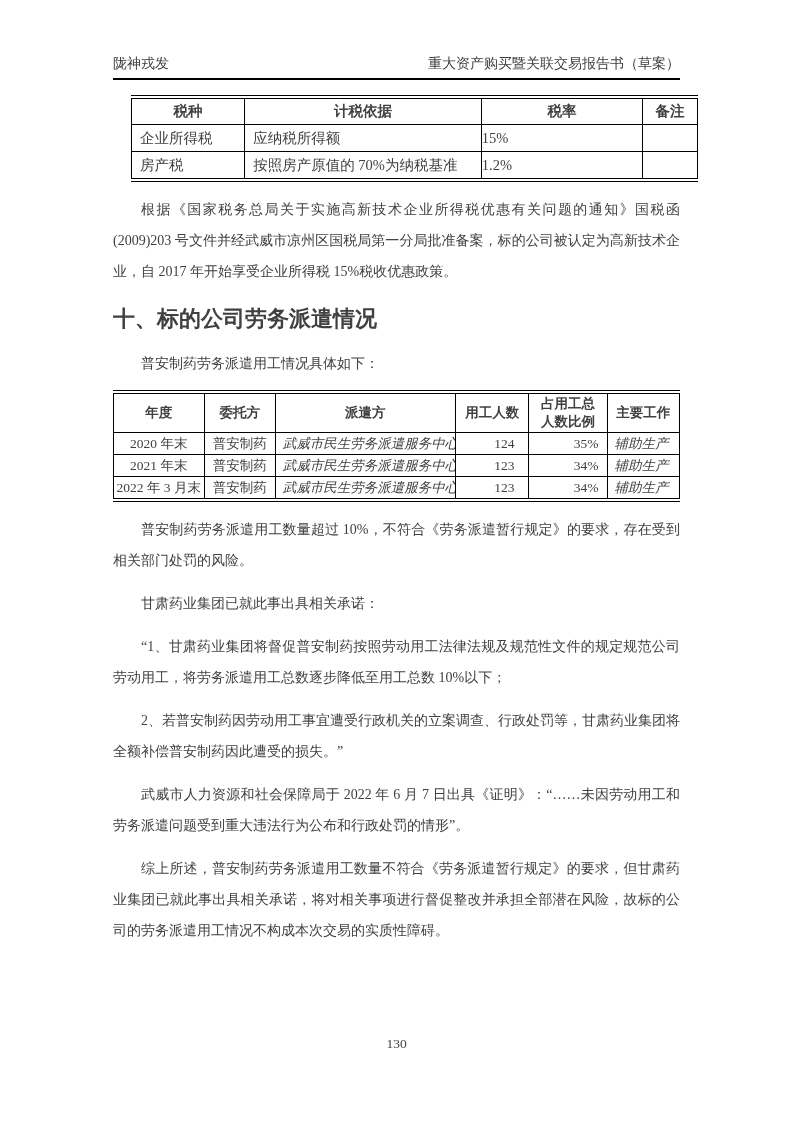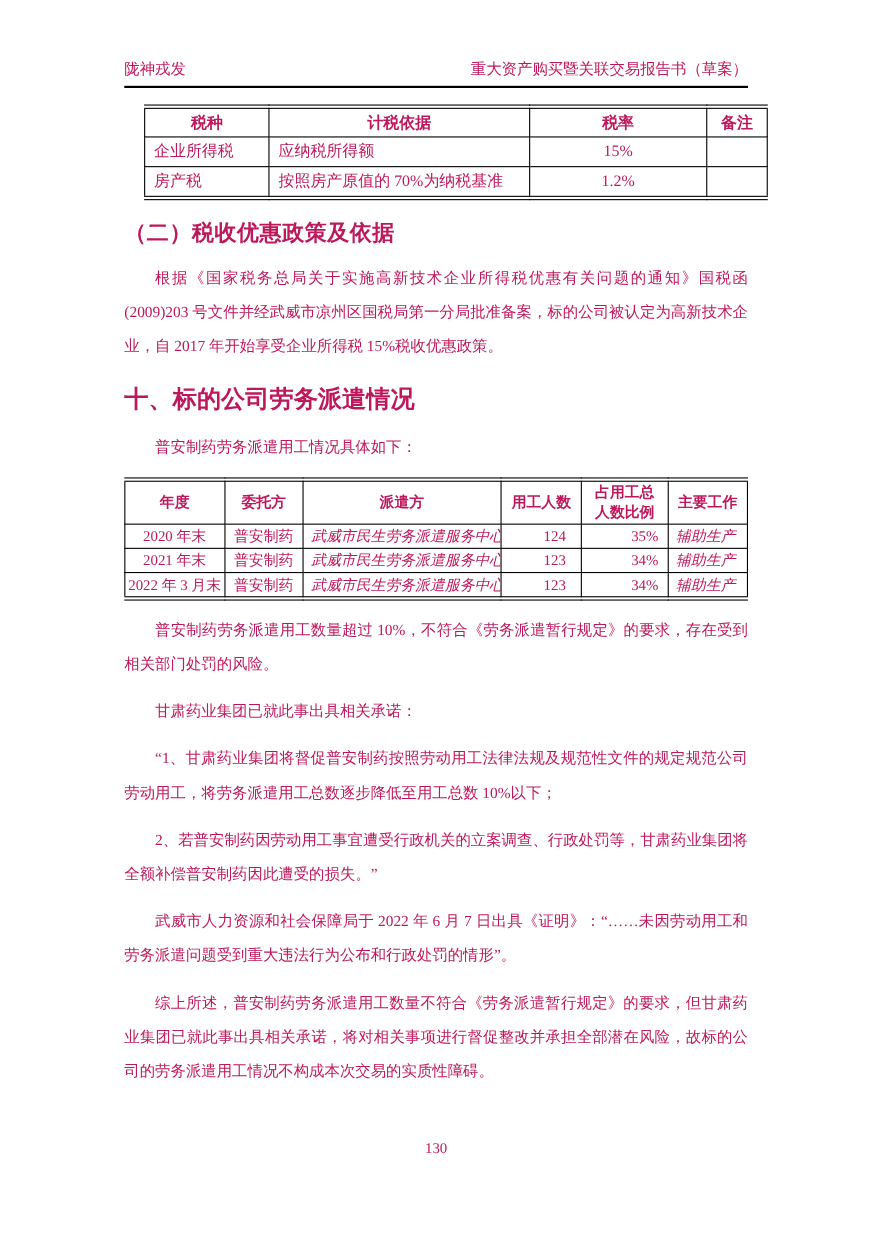--- a/index.html
+++ b/index.html
@@ -2,21 +2,21 @@
 <html><head>
 <meta charset="utf-8">
 <style>
   * { margin:0; padding:0; box-sizing:border-box; }
   html,body { background:#ffffff; }
   .page {
     position:relative;
     width:793px; height:1122px;
     margin:0 auto;
     background:#ffffff;
-    color:#be185d;
+    color:#404040;
     font-family:"Liberation Serif","DejaVu Serif",serif;
     overflow:hidden;
   }
   .content { position:absolute; left:113px; top:0; width:567px; }
 
   
   .pg-header{
     display:flex; justify-content:space-between; align-items:flex-end;
     margin-top:55px; padding-bottom:5px;
     border-bottom:2px solid #000;
@@ -26,21 +26,21 @@
   
   table{ width:100%; border-collapse:collapse; table-layout:fixed;
          border-top:4px double #000; border-bottom:4px double #000;
          border-left:1px solid #000; border-right:1px solid #000; }
   th,td{ border:1px solid #000; overflow:hidden; }
   th{ font-weight:700; text-align:center; vertical-align:middle; }
 
   .t1{ margin-top:15px; font-size:14.5px;margin-left:18px; }
   .t1 th{ height:27px; }
   .t1 td{ height:26px; line-height:26px; padding:0 8px; white-space:nowrap; }
-  .t1 td.c-center{ text-align:center; padding:0; }
+  .t1 td.c-center{ text-align:left; padding:0; }
 
   .t2{ font-size:13.5px; }
   .t2 th{ height:38px; line-height:18px; padding:1px 2px; }
   .t2 th.wrap2{ white-space:pre-line; }
   .t2 td{ height:21px; line-height:21px; white-space:nowrap; }
   .t2 td.c-center{ text-align:center; }
   .t2 td.c-left{ text-align:left; padding-left:7px;font-style:italic; }
   .t2 td.c-right{ text-align:right; padding-right:14px; }
   .t2 td.c-right-sm{ text-align:right; padding-right:8px; }
 
@@ -107,21 +107,20 @@
         </tr>
         <tr>
           <td>房产税</td>
           <td>按照房产原值的 70%为纳税基准</td>
           <td class="c-center">1.2%</td>
           <td></td>
         </tr>
       </tbody>
     </table>
 
-    <div class="h-sub">（二）税收优惠政策及依据</div>
 
     <p class="para first">根据《国家税务总局关于实施高新技术企业所得税优惠有关问题的通知》国税函(2009)203 号文件并经武威市凉州区国税局第一分局批准备案，标的公司被认定为高新技术企业，自 2017 年开始享受企业所得税 15%税收优惠政策。</p>
 
     <div class="h-chap">十、标的公司劳务派遣情况</div>
 
     <p class="para">普安制药劳务派遣用工情况具体如下：</p>
 
     <table class="t2 tbl-gap">
       <colgroup>
         <col style="width:16%">

